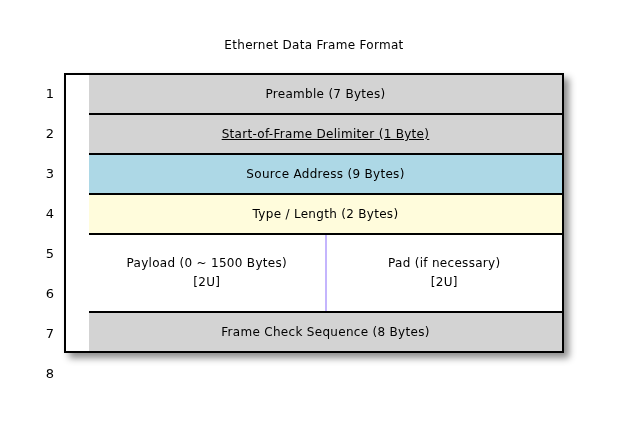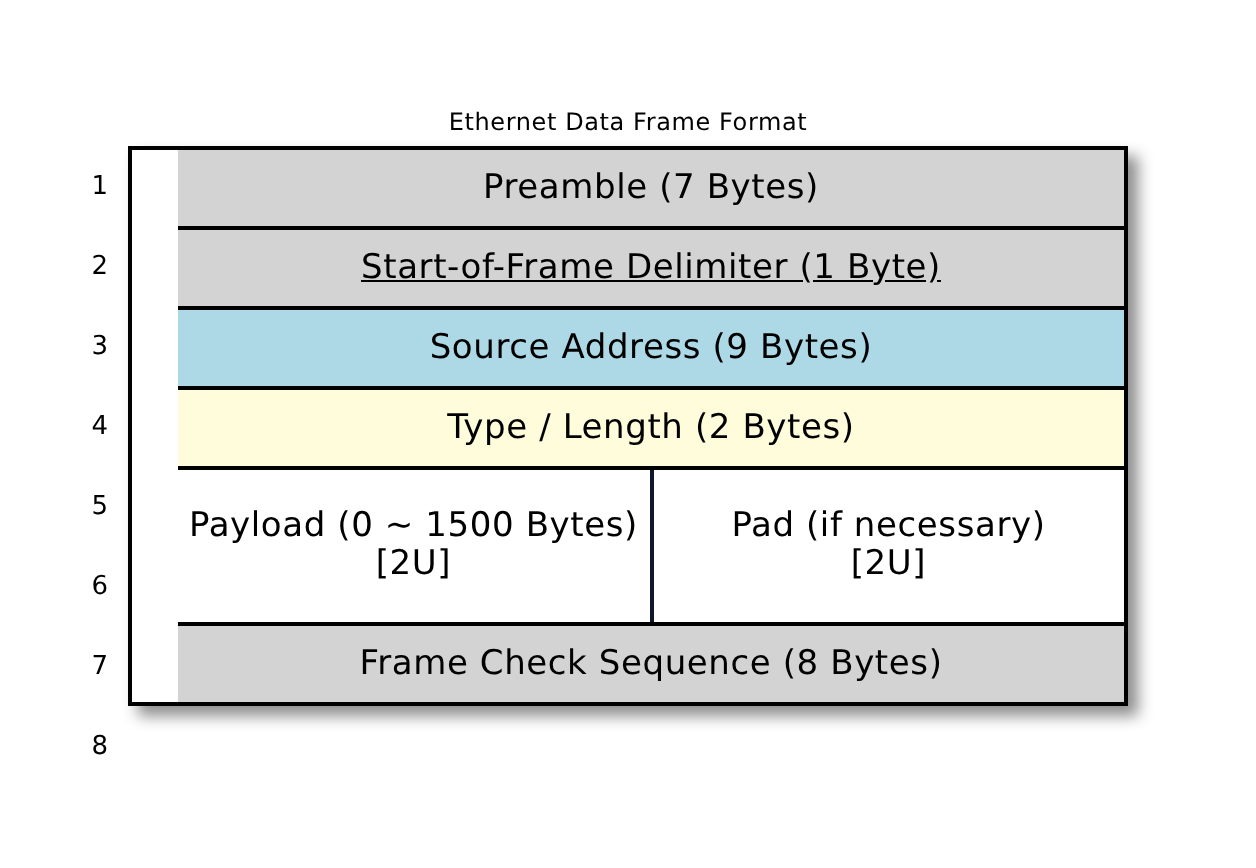--- a/index.html
+++ b/index.html
@@ -12,21 +12,21 @@
     width: 628px;
     height: 434px;
     background: #ffffff;
     font-family: "DejaVu Sans", "Liberation Sans", sans-serif;
     color: #000000;
     overflow: hidden;
   }
   .title {
     position: absolute;
     left: 64px;
-    top: 54px;
+    top: 38px;
     width: 500px;
     text-align: center;
     font-size: 12px;
     line-height: 15px;
     letter-spacing: 0.3px;
   }
   .row-num {
     position: absolute;
     left: 0;
     width: 54px;
@@ -44,21 +44,21 @@
     border: 2px solid #000000;
     box-shadow: 5px 5px 7px rgba(0,0,0,0.45);
     background: #ffffff;
   }
   .frow {
     height: 38px;
     border-bottom: 2px solid #000000;
     display: flex;
     align-items: center;
     justify-content: center;
-    font-size: 17px;
+    font-size: 12px;
     letter-spacing: 0.3px;
     text-align: center;
     margin-left: 23px;
   }
   .frow.last {
     border-bottom: none;
     height: 38px;
   }
   .frow.split {
     height: 76px;
@@ -68,21 +68,21 @@
   }
   .split-cell {
     width: 50%;
     display: flex;
     flex-direction: column;
     align-items: center;
     justify-content: center;
     line-height: 19px;
   }
   .split-cell.left {
-    border-right: 2px solid #0f172a;
+    border-right: 2px solid #c4b5fd;
   }
 </style>
 </head>
 <body>
 
 <div class="canvas">
 
   <div class="title">
     <div>Ethernet Data Frame Format</div>
   </div>

